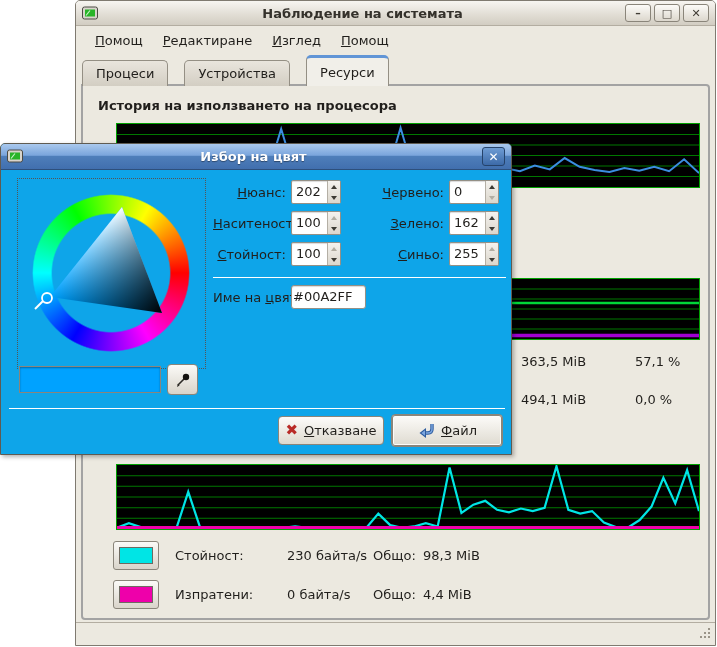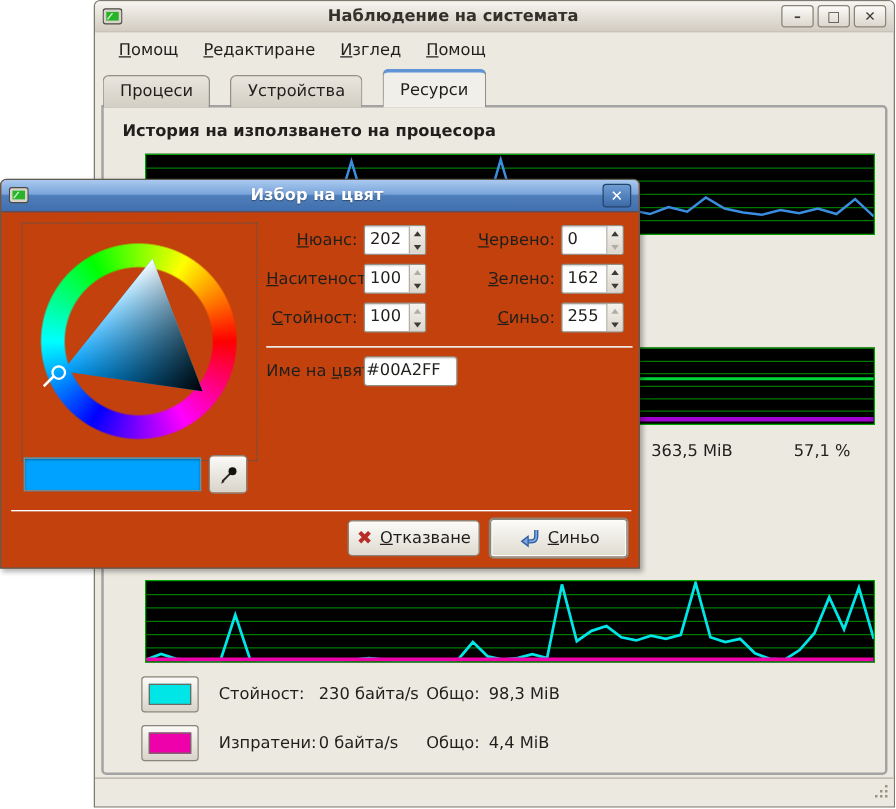--- a/index.html
+++ b/index.html
@@ -42,32 +42,32 @@
 
   .memrow { position:absolute; display:flex; font-size:13px; }
   .memrow .sz { width:92px; }
   .memrow .pc { margin-left:22px; }
 
   .legendrow { position:absolute; left:30px; display:flex; align-items:center; height:30px; }
   .swatchbtn { width:46px; height:29px; border:1px solid #8a857a; border-radius:3px;
     background:linear-gradient(#fbfaf7,#d9d4ca); position:relative; }
   .swatchbtn .sw { position:absolute; inset:5px; border:1px solid #6e6a61; }
   .legendrow .lab { width:80px; margin-left:16px; }
-  .legendrow .rate { width:86px; }
+  .legendrow .rate { width:86px;margin-left:32px; }
   .legendrow .tlab { width:50px; }
 
   .statusbar { position:absolute; left:0; top:621px; width:100%; height:23px;
     border-top:1px solid #b3ada1; background:#ece9e0; }
   .grip { position:absolute; right:5px; bottom:5px; width:12px; height:12px; }
   .grip::after { content:""; position:absolute; right:0; top:0; width:2px; height:2px; background:#9a9488;
     box-shadow:0 0 #9a9488, -4px 4px #9a9488, 0 4px #9a9488, -8px 8px #9a9488, -4px 8px #9a9488, 0 8px #9a9488; }
 
   
   .dialog { position:absolute; left:0; top:143px; width:512px; height:312px; z-index:10;
-    background:#c2410c; border:1px solid #5f5b52; border-radius:5px 5px 0 0;
+    background:#0ea5e9; border:1px solid #5f5b52; border-radius:5px 5px 0 0;
     box-shadow:2px 2px 4px rgba(0,0,0,0.3); }
   .dtitlebar { position:absolute; left:0; top:0; width:100%; height:26px;
     background:linear-gradient(#aac9ee,#7aa5dc 45%,#4e7eba 50%,#416fae);
     border-bottom:1px solid #2d4f7c; border-radius:4px 4px 0 0;
     display:flex; align-items:center; padding:0 6px; }
   .dtitlebar .title { flex:1; text-align:center; font-weight:bold; color:#fff; font-size:13px;
     text-shadow:0 1px 1px rgba(0,0,0,0.4); }
   .dclose { width:23px; height:19px; border:1px solid #25436b; border-radius:3px;
     background:linear-gradient(#6e9cd4,#3c6aa8); color:#fff; font-weight:bold; font-size:12px;
     display:flex; align-items:center; justify-content:center; line-height:1; }
@@ -177,20 +177,24 @@
         <line x1="0" y1="50" x2="100" y2="50" stroke="#007800" vector-effect="non-scaling-stroke"></line>
         <line x1="0" y1="66.7" x2="100" y2="66.7" stroke="#007800" vector-effect="non-scaling-stroke"></line>
         <line x1="0" y1="83.3" x2="100" y2="83.3" stroke="#007800" vector-effect="non-scaling-stroke"></line>
         <polyline fill="none" vector-effect="non-scaling-stroke" points="0.00,40.00 100.00,40.00" stroke="#00d839" stroke-width="2.5"></polyline>
         <polyline fill="none" vector-effect="non-scaling-stroke" points="0.00,94.00 100.00,94.00" stroke="#a000d0" stroke-width="3.5"></polyline>
       </svg>
 
       <div class="memrow" style="left:438px; top:268px;">
         <span class="sz">363,5 MiB</span>
         <span class="pc">57,1 %</span>
+      </div>
+      <div class="memrow" style="left:438px; top:306px;">
+        <span class="sz">494,1 MiB</span>
+        <span class="pc">0,0 %</span>
       </div>
 
       <svg class="chart chart-net" viewBox="0 0 100 100" preserveAspectRatio="none">
         <line x1="0" y1="16.7" x2="100" y2="16.7" stroke="#007800" vector-effect="non-scaling-stroke"></line>
         <line x1="0" y1="33.3" x2="100" y2="33.3" stroke="#007800" vector-effect="non-scaling-stroke"></line>
         <line x1="0" y1="50" x2="100" y2="50" stroke="#007800" vector-effect="non-scaling-stroke"></line>
         <line x1="0" y1="66.7" x2="100" y2="66.7" stroke="#007800" vector-effect="non-scaling-stroke"></line>
         <line x1="0" y1="83.3" x2="100" y2="83.3" stroke="#007800" vector-effect="non-scaling-stroke"></line>
         <polyline fill="none" vector-effect="non-scaling-stroke" points="0.00,98.00 2.04,91.00 4.08,97.00 6.12,99.00 8.16,99.00 10.20,99.00 12.24,42.00 14.29,98.00 16.33,99.00 18.37,99.00 20.41,99.00 22.45,99.00 24.49,99.00 26.53,99.00 28.57,98.00 30.61,96.00 32.65,98.00 34.69,99.00 36.73,99.00 38.78,99.00 40.82,99.00 42.86,98.00 44.90,76.00 46.94,94.00 48.98,98.00 51.02,96.00 53.06,91.00 55.10,96.00 57.14,4.00 59.18,75.00 61.22,62.00 63.27,56.00 65.31,70.00 67.35,74.00 69.39,68.00 71.43,72.00 73.47,67.00 75.51,2.00 77.55,70.00 79.59,76.00 81.63,72.00 83.67,90.00 85.71,97.00 87.76,98.00 89.80,86.00 91.84,65.00 93.88,20.00 95.92,60.00 97.96,8.00 100.00,72.00" stroke="#00e5e5" stroke-width="2.2"></polyline>
         <polyline fill="none" vector-effect="non-scaling-stroke" points="0.00,98.00 100.00,98.00" stroke="#ee00aa" stroke-width="3.5"></polyline>
@@ -358,16 +362,16 @@
       <span class="xicon">✖</span>
       <span class="mn">Отказване</span>
     </span>
     <span class="dlgbtn btn-ok">
       <svg width="18" height="17" viewBox="0 0 18 17">
         <path d="M15 2 L15 7 Q15 11 11 11 L8.5 11" fill="none" stroke="#2e5c9e" stroke-width="3.4"></path>
         <path d="M15 2 L15 7 Q15 11 11 11 L8.5 11" fill="none" stroke="#7da7e0" stroke-width="1.4"></path>
         <polygon points="9,6 9,16 2.5,11" fill="#2e5c9e"></polygon>
         <polygon points="8,8.2 8,13.8 4.4,11" fill="#7da7e0"></polygon>
       </svg>
-      <span class="mn">Синьо</span>
+      <span class="mn">Файл</span>
     </span>
   </div>
 </div>
 
 </body></html>

